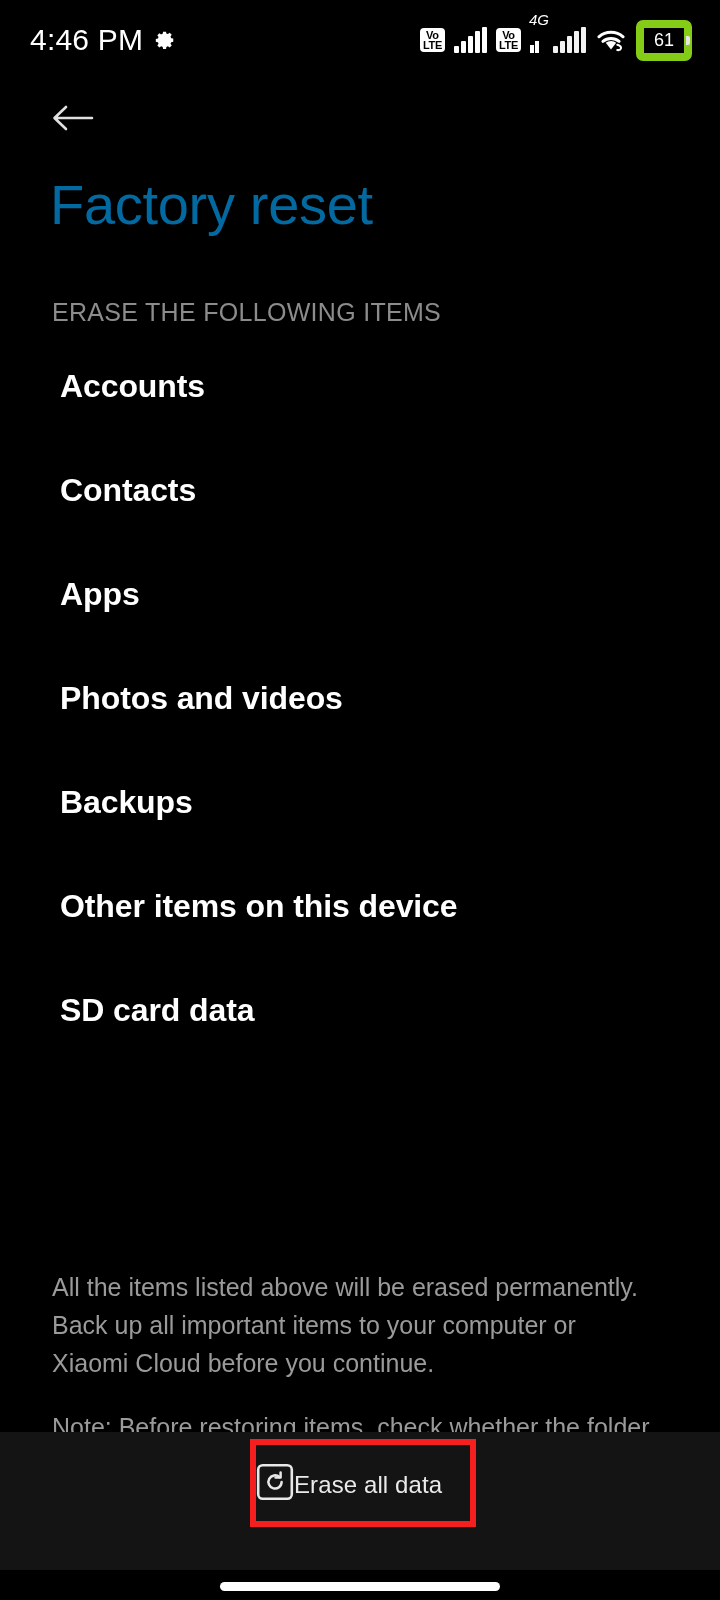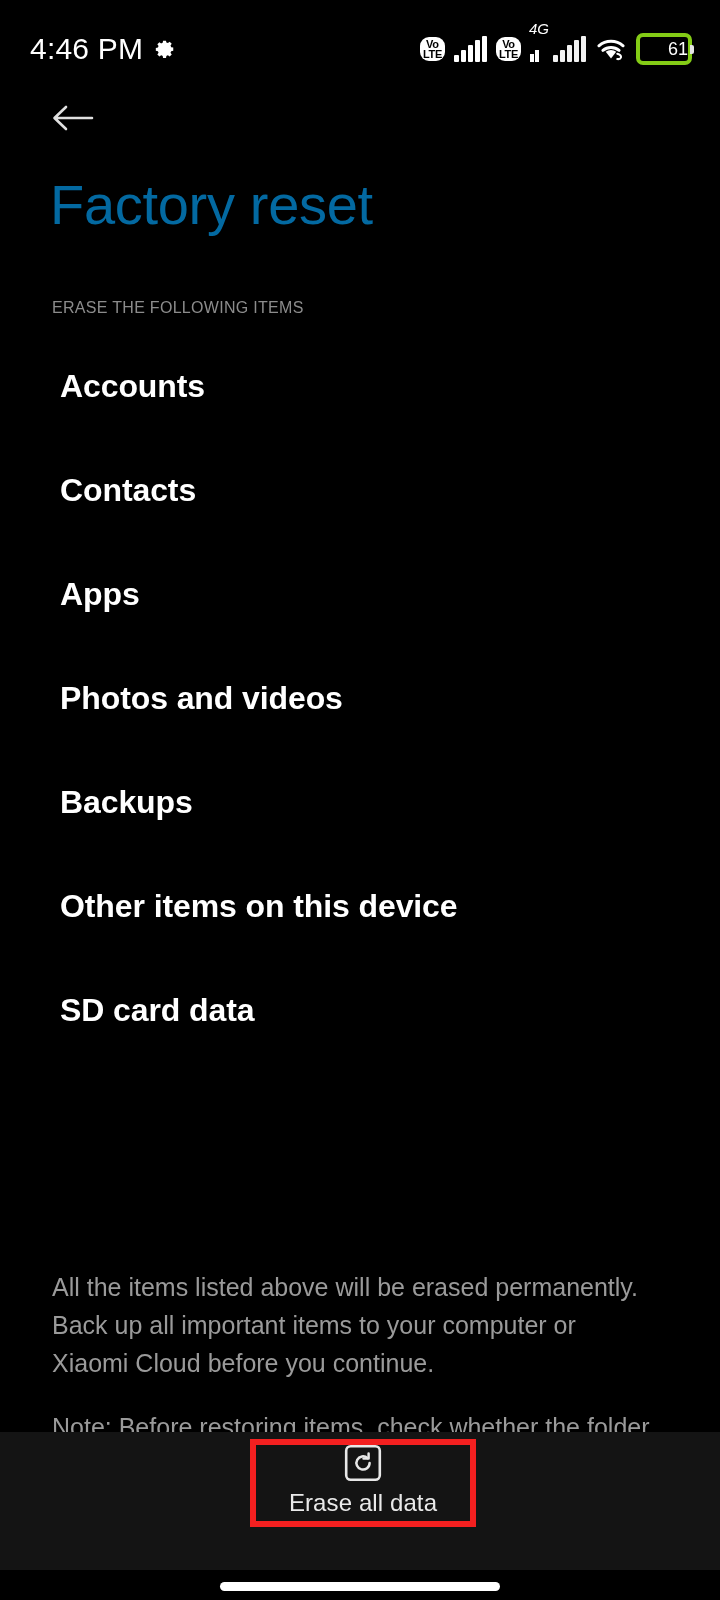--- a/index.html
+++ b/index.html
@@ -11,35 +11,35 @@
   }
   #screen {
     position:relative;
     width:720px; height:1600px;
     background:#000;
     color:#fff;
   }
 
   
   #statusbar {
-    position:absolute; left:0; top:9px;
+    position:absolute; left:0; top:0;
     width:720px; height:80px;
     display:flex; align-items:center;
     justify-content:space-between;
     padding:0 28px 0 30px;
   }
   .sb-left { display:flex; align-items:center; gap:11px; }
   .sb-clock {
     font-size:30px; font-weight:500; color:#fff;
     letter-spacing:.2px; line-height:1;
   }
   .gear-ico { width:22px; height:22px; display:block; }
   .sb-right { display:flex; align-items:center; gap:9px; }
   .volte {
-    background:#fff; color:#000; border-radius:9px;
+    background:#fff; color:#000; border-radius:4px;
     font-size:11px; font-weight:bold; line-height:10px;
     padding:2px 3px; text-align:center;
     display:flex; flex-direction:column; align-items:center;
     letter-spacing:-.3px;
   }
   .volte i { font-style:normal; display:block; }
   .bars { display:flex; align-items:flex-end; gap:2px; height:26px; }
   .bars span { width:5px; background:#fff; border-radius:1px; }
   .b1{height:7px;} .b2{height:12px;} .b3{height:17px;} .b4{height:22px;} .b5{height:26px;}
   .bars.dim span { opacity:.95; }
@@ -47,23 +47,23 @@
     position:relative; display:flex; align-items:flex-end; gap:13px;font-style:italic;
   }
   .fourg-lbl {
     font-size:15px; font-weight:500; color:#fff;
     position:absolute; top:-15px; left:-1px; line-height:1;
   }
   .updown { display:flex; align-items:flex-end; gap:1px; margin-right:1px; }
   .updown span { width:4px; background:#fff; }
   .wifi-ico { width:32px; height:26px; display:block; }
   .batt {
-    width:56px; height:32px; border:4px solid #84cc16;
+    width:56px; height:41px; border:8px solid #84cc16;
     border-radius:7px; position:relative;
-    display:flex; align-items:center; justify-content:flex-end;
+    display:flex; align-items:center; justify-content:center;
   }
   .batt:after {
     content:""; position:absolute; right:-6px; top:8px;
     width:4px; height:9px; background:#e6e6e6; border-radius:0 2px 2px 0;
   }
   .batt-txt { font-size:18px; font-weight:500; color:#fff; line-height:1; }
 
   
   #backbtn {
     position:absolute; left:38px; top:88px;
@@ -77,21 +77,21 @@
   #pagetitle {
     position:absolute; left:50px; top:176px;
     font-size:56px; font-weight:300; color:#0369a1;
     letter-spacing:-.3px; line-height:1.05;
     white-space:nowrap;
   }
 
   
   #seclabel {
     position:absolute; left:52px; top:300px;
-    font-size:16px; font-weight:400; color:#8c8c8c;
+    font-size:25px; font-weight:400; color:#8c8c8c;
     letter-spacing:.3px; line-height:1;
   }
 
   
   #itemlist {
     position:absolute; left:8px; top:370px;
     width:720px;
   }
   .list-row {
     height:104px;
@@ -115,21 +115,21 @@
 
   
   #bottombar {
     position:absolute; left:0; top:1432px;
     width:720px; height:138px;
     background:#141414;
   }
   #erasebtn {
     position:absolute; left:256px; top:8px;
     width:214px; height:80px;
-    display:flex; flex-direction:column;
+    display:flex; flex-direction:row;
     align-items:center; justify-content:flex-start;
     cursor:pointer;
   }
   .reset-ico { width:38px; height:38px; display:block; margin-top:4px; }
   .erase-lbl {
     margin-top:9px;
     font-size:24px; font-weight:400; color:#eaeaea;
     line-height:1; letter-spacing:.1px;
   }
   

